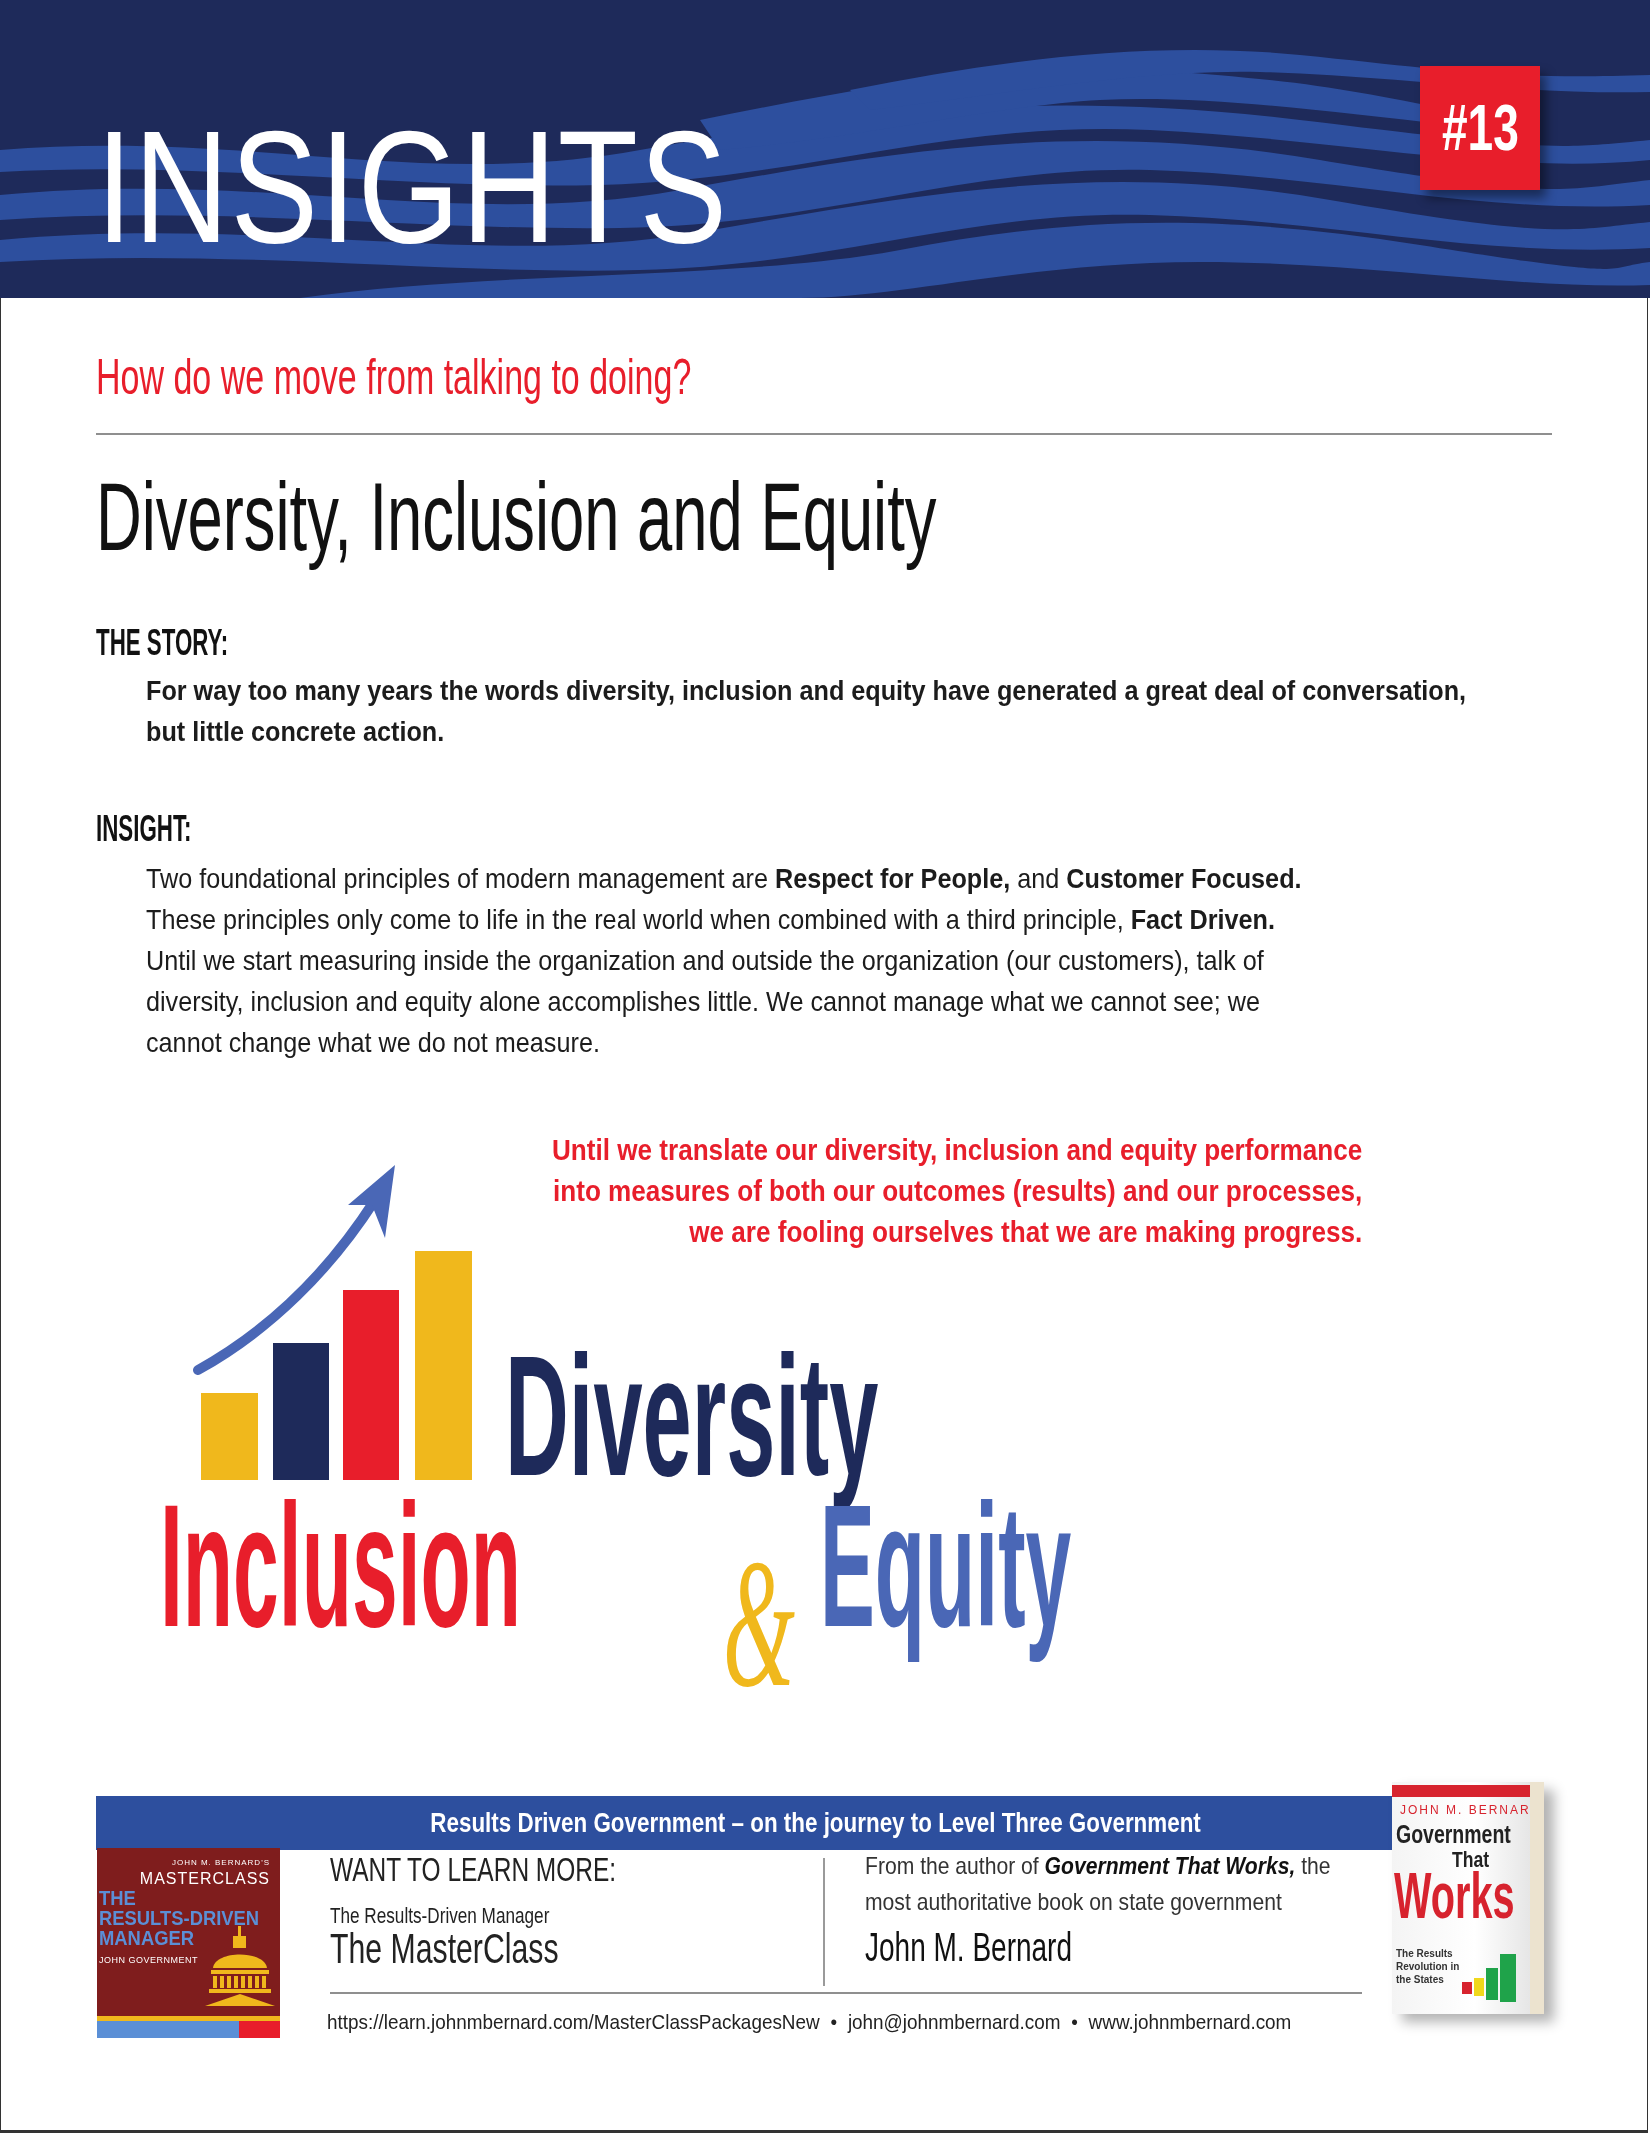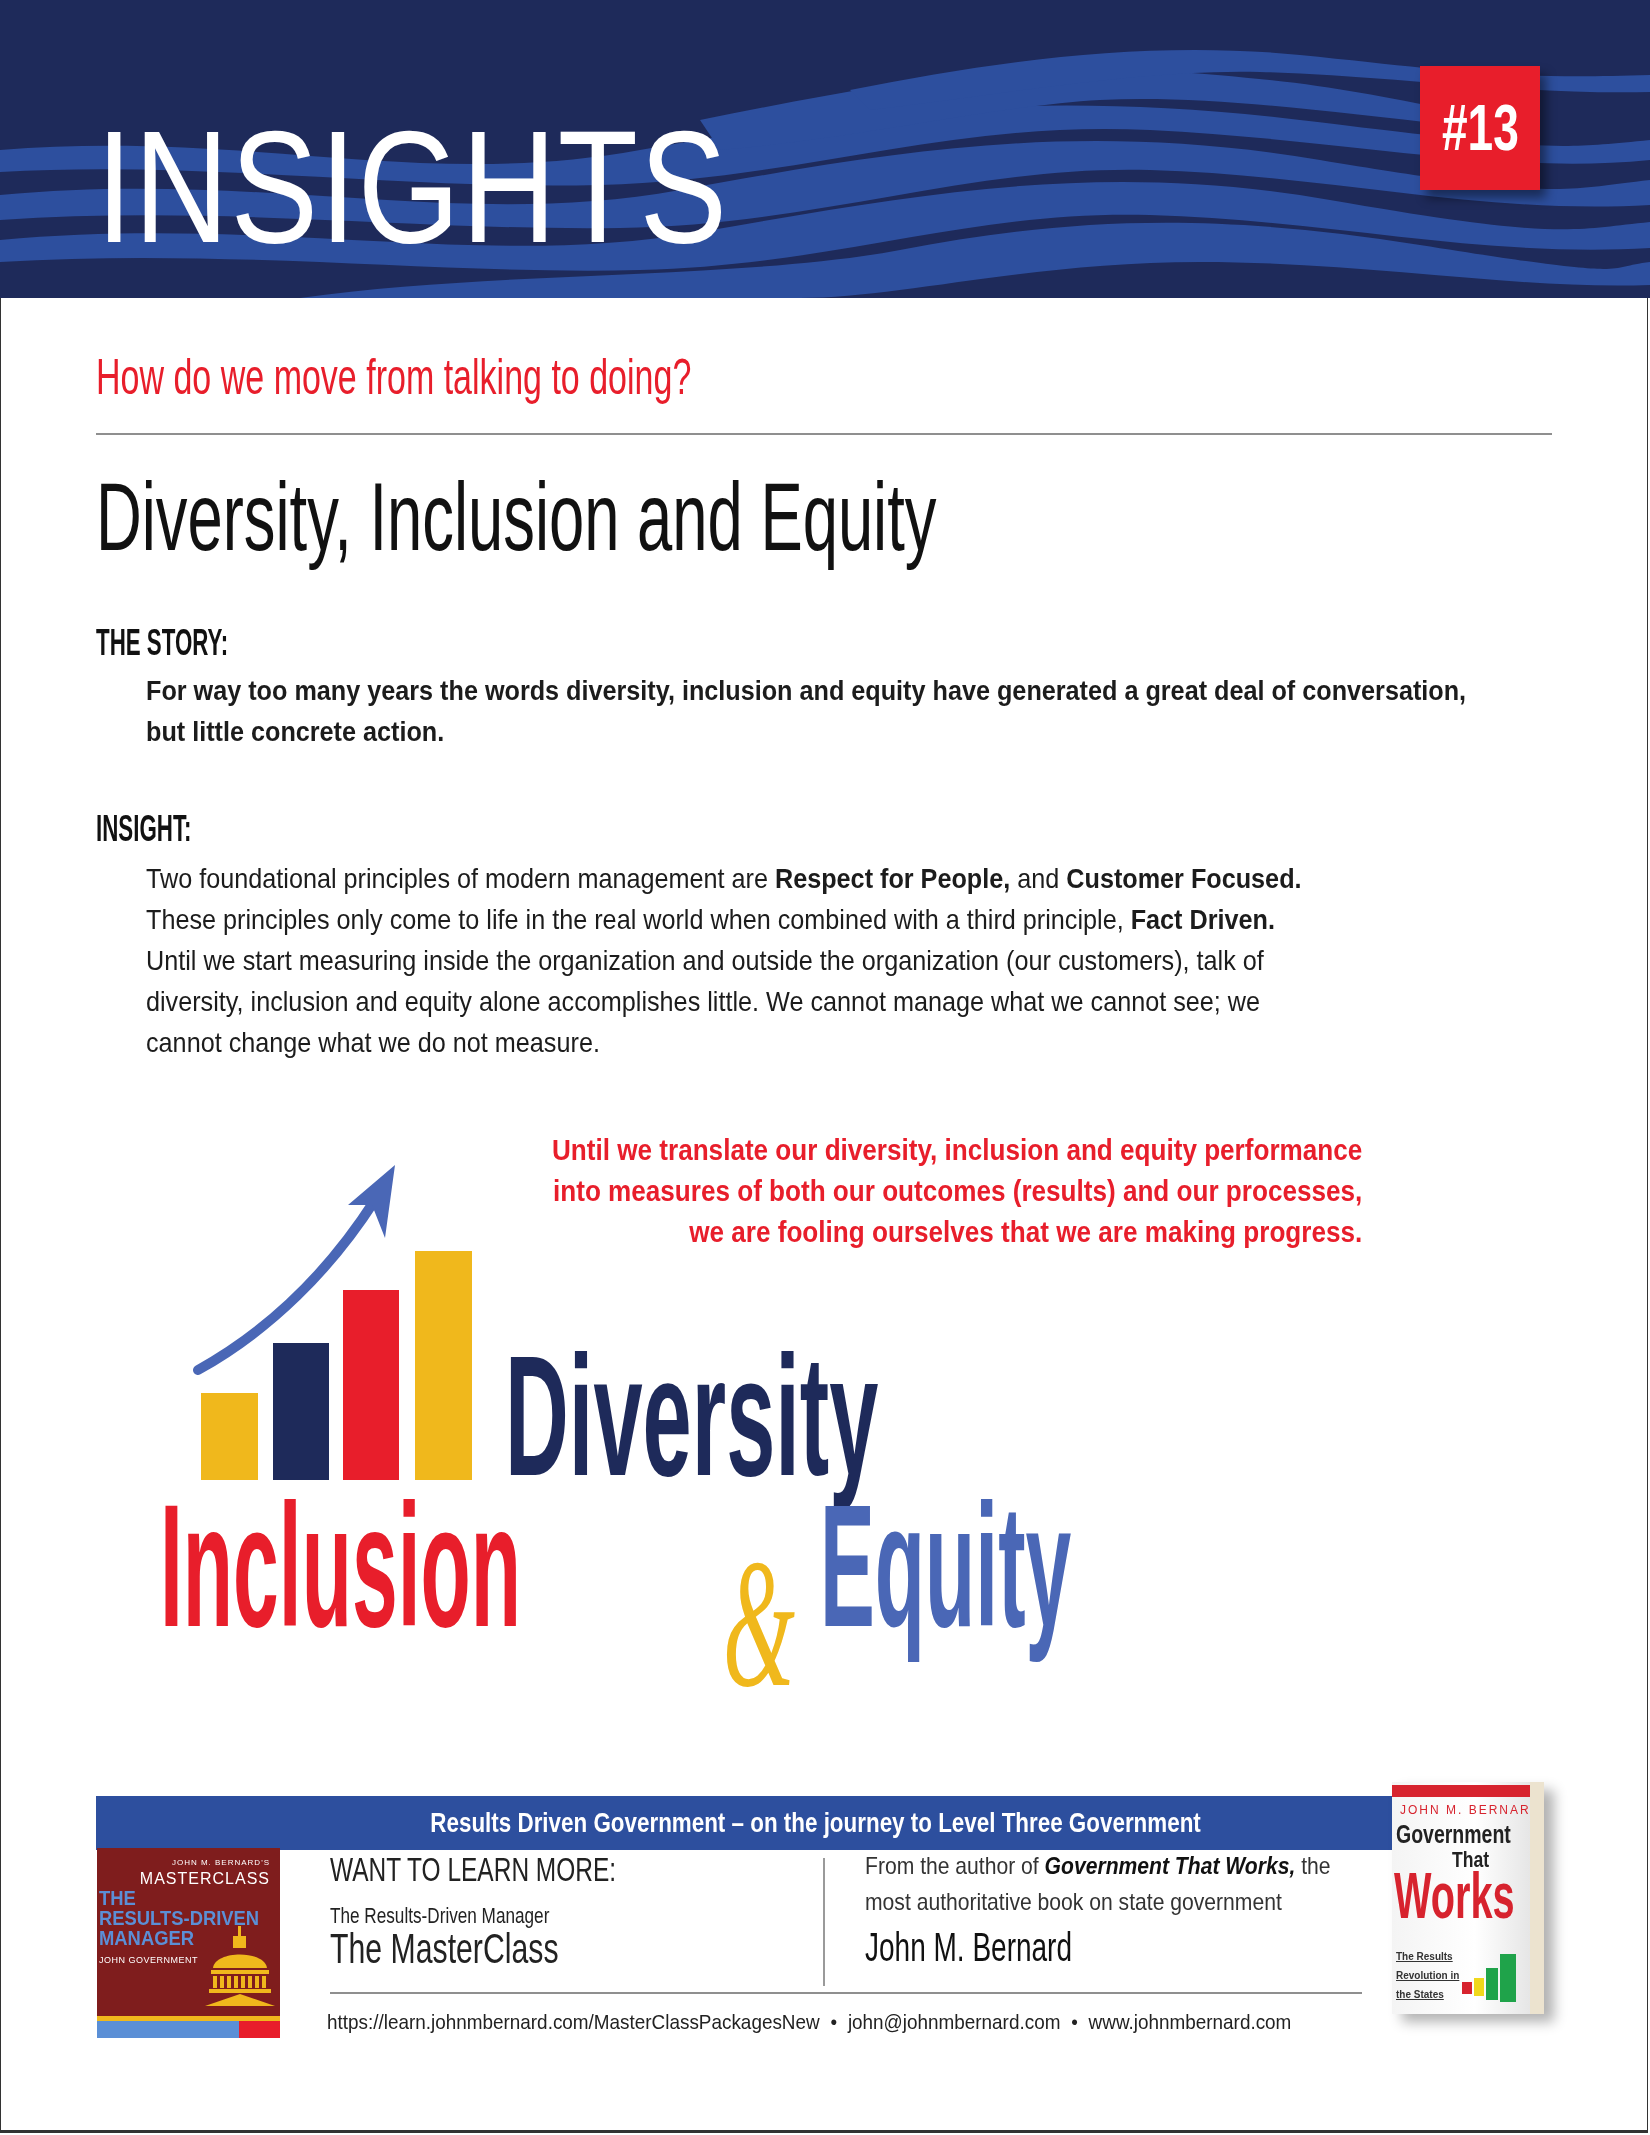--- a/index.html
+++ b/index.html
@@ -103,21 +103,21 @@
   .book {
     position: absolute; left: 1392px; top: 1782px; width: 138px; height: 232px;
     background: linear-gradient(90deg, #f4f4f4 0%, #ffffff 60%, #e6e6e6 100%);
     box-shadow: 10px 8px 12px rgba(0,0,0,0.3); border-right: 14px solid #ece3cf; overflow: hidden;
   }
   .book .redband { position: absolute; left: 0; top: 3px; width: 100%; height: 12px; background: #d7232e; }
   .book .auth { position: absolute; left: 8px; top: 21px; color: #d7232e; font-size: 12px; letter-spacing: 2px; white-space: nowrap; }
   .book .gov { position: absolute; left: 4px; top: 38px; color: #222; font-weight: bold; font-size: 25px; transform: scaleX(0.78); transform-origin: left top; white-space: nowrap; }
   .book .that { position: absolute; left: 60px; top: 65px; color: #222; font-weight: bold; font-size: 22px; transform: scaleX(0.8); transform-origin: left top; }
   .book .works { position: absolute; left: 2px; top: 82px; color: #d7232e; font-weight: bold; font-size: 64px; transform: scaleX(0.62); transform-origin: left top; line-height: 1; }
-  .book .subt { position: absolute; left: 4px; top: 165px; color: #333; font-size: 10px; line-height: 19px; font-weight: bold; text-decoration: underline; }
+  .book .subt { position: absolute; left: 4px; top: 165px; color: #333; font-size: 10px; line-height: 13px; font-weight: bold; }
   .book .bars { position: absolute; left: 70px; top: 168px; }
 </style>
 </head>
 <body>
 
 <div class="page-frame"></div>
 
 <header class="banner">
   <svg class="waves" width="1650" height="298" viewBox="0 0 1650 298">
     <g fill="#2d4f9e">

